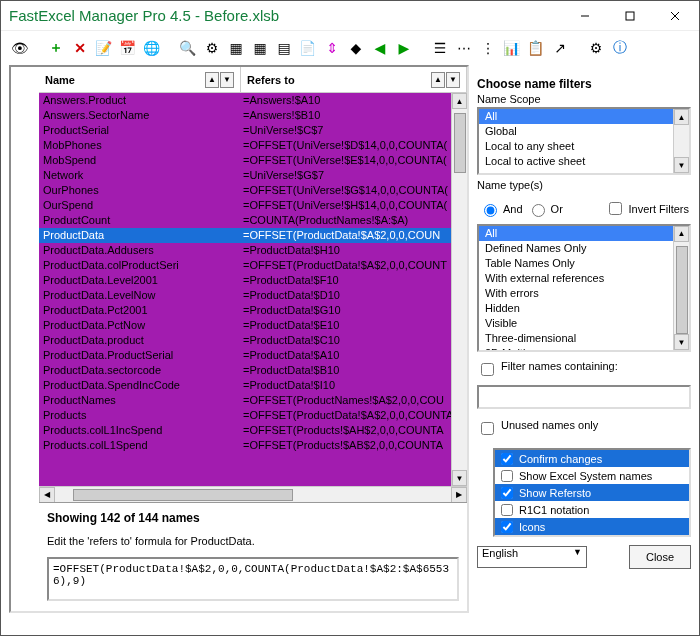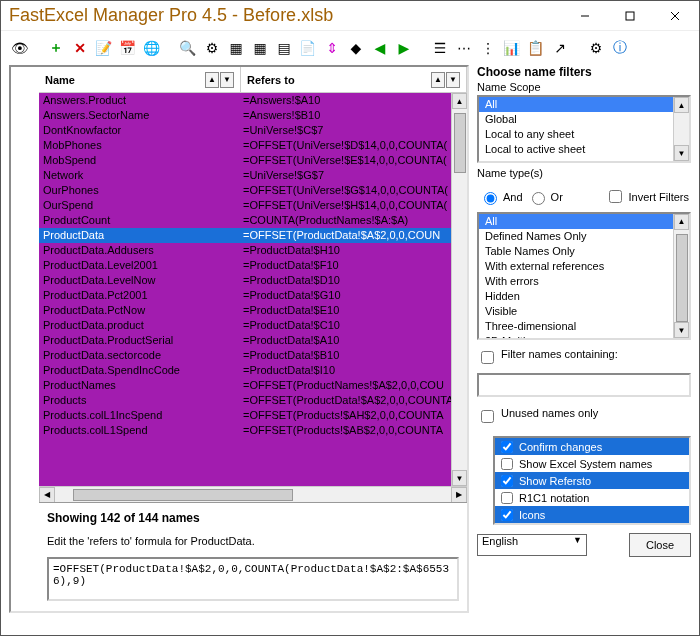--- a/index.html
+++ b/index.html
@@ -14,21 +14,21 @@
     border: 1px solid #555;
   }
   .titlebar {
     height: 30px;
     background: #fff;
     display: flex;
     align-items: center;
     padding: 0 2px 0 8px;
     border-bottom: 1px solid #eee;
   }
-  .titlebar .title { flex: 1; font-size: 18px; color: #a16207; }
+  .titlebar .title { flex: 1; font-size: 15px; color: #15803d; }
   .titlebar .winbtn {
     width: 45px; height: 28px;
     display:flex;align-items:center;justify-content:center;
     font-size: 13px; color:#222;
   }
   .titlebar .winbtn svg { width:10px; height:10px; }
   .toolbar {
     display:flex; align-items:center; gap:2px;
     padding: 6px 8px;
     flex-wrap: nowrap;
@@ -105,21 +105,21 @@
   .edithint { margin-bottom:10px; }
   .formulabox {
     width:100%; height:44px;
     border:2px inset #ddd;
     padding:4px;
     font-family:"Consolas","Courier New",monospace;
     font-size:11px;
     resize:none;
     overflow:hidden;
   }
-  .section-title { font-weight:bold; font-size:12px; margin:0 0 2px; }
+  .section-title { font-weight:bold; font-size:12px; margin:12px 0 2px; }
   .section-sub { margin-bottom:2px; }
   .listbox {
     border:2px inset #ddd;
     background:#fff;
     height:68px;
     overflow:hidden;
     position:relative;
   }
   .listbox2 { height:128px; }
   .litem { height:15px; line-height:15px; padding:0 6px; white-space:nowrap; overflow:hidden; }
@@ -231,21 +231,21 @@
     <div class="grid" id="grid">
       <div class="row">
           <div class="cell-name">Answers.Product</div>
           <div class="cell-ref">=Answers!$A10</div>
         </div>
         <div class="row">
           <div class="cell-name">Answers.SectorName</div>
           <div class="cell-ref">=Answers!$B10</div>
         </div>
         <div class="row">
-          <div class="cell-name">DontKnowfactor</div>
+          <div class="cell-name">ProductSerial</div>
           <div class="cell-ref">=UniVerse!$C$7</div>
         </div>
         <div class="row">
           <div class="cell-name">MobPhones</div>
           <div class="cell-ref">=OFFSET(UniVerse!$D$14,0,0,COUNTA(</div>
         </div>
         <div class="row">
           <div class="cell-name">MobSpend</div>
           <div class="cell-ref">=OFFSET(UniVerse!$E$14,0,0,COUNTA(</div>
         </div>
@@ -265,20 +265,24 @@
           <div class="cell-name">ProductCount</div>
           <div class="cell-ref">=COUNTA(ProductNames!$A:$A)</div>
         </div>
         <div class="row sel">
           <div class="cell-name">ProductData</div>
           <div class="cell-ref">=OFFSET(ProductData!$A$2,0,0,COUN</div>
         </div>
         <div class="row">
           <div class="cell-name">ProductData.Addusers</div>
           <div class="cell-ref">=ProductData!$H10</div>
+        </div>
+        <div class="row">
+          <div class="cell-name">ProductData.colProductSeri</div>
+          <div class="cell-ref">=OFFSET(ProductData!$A$2,0,0,COUNT</div>
         </div>
         <div class="row">
           <div class="cell-name">ProductData.Level2001</div>
           <div class="cell-ref">=ProductData!$F10</div>
         </div>
         <div class="row">
           <div class="cell-name">ProductData.LevelNow</div>
           <div class="cell-ref">=ProductData!$D10</div>
         </div>
         <div class="row">

